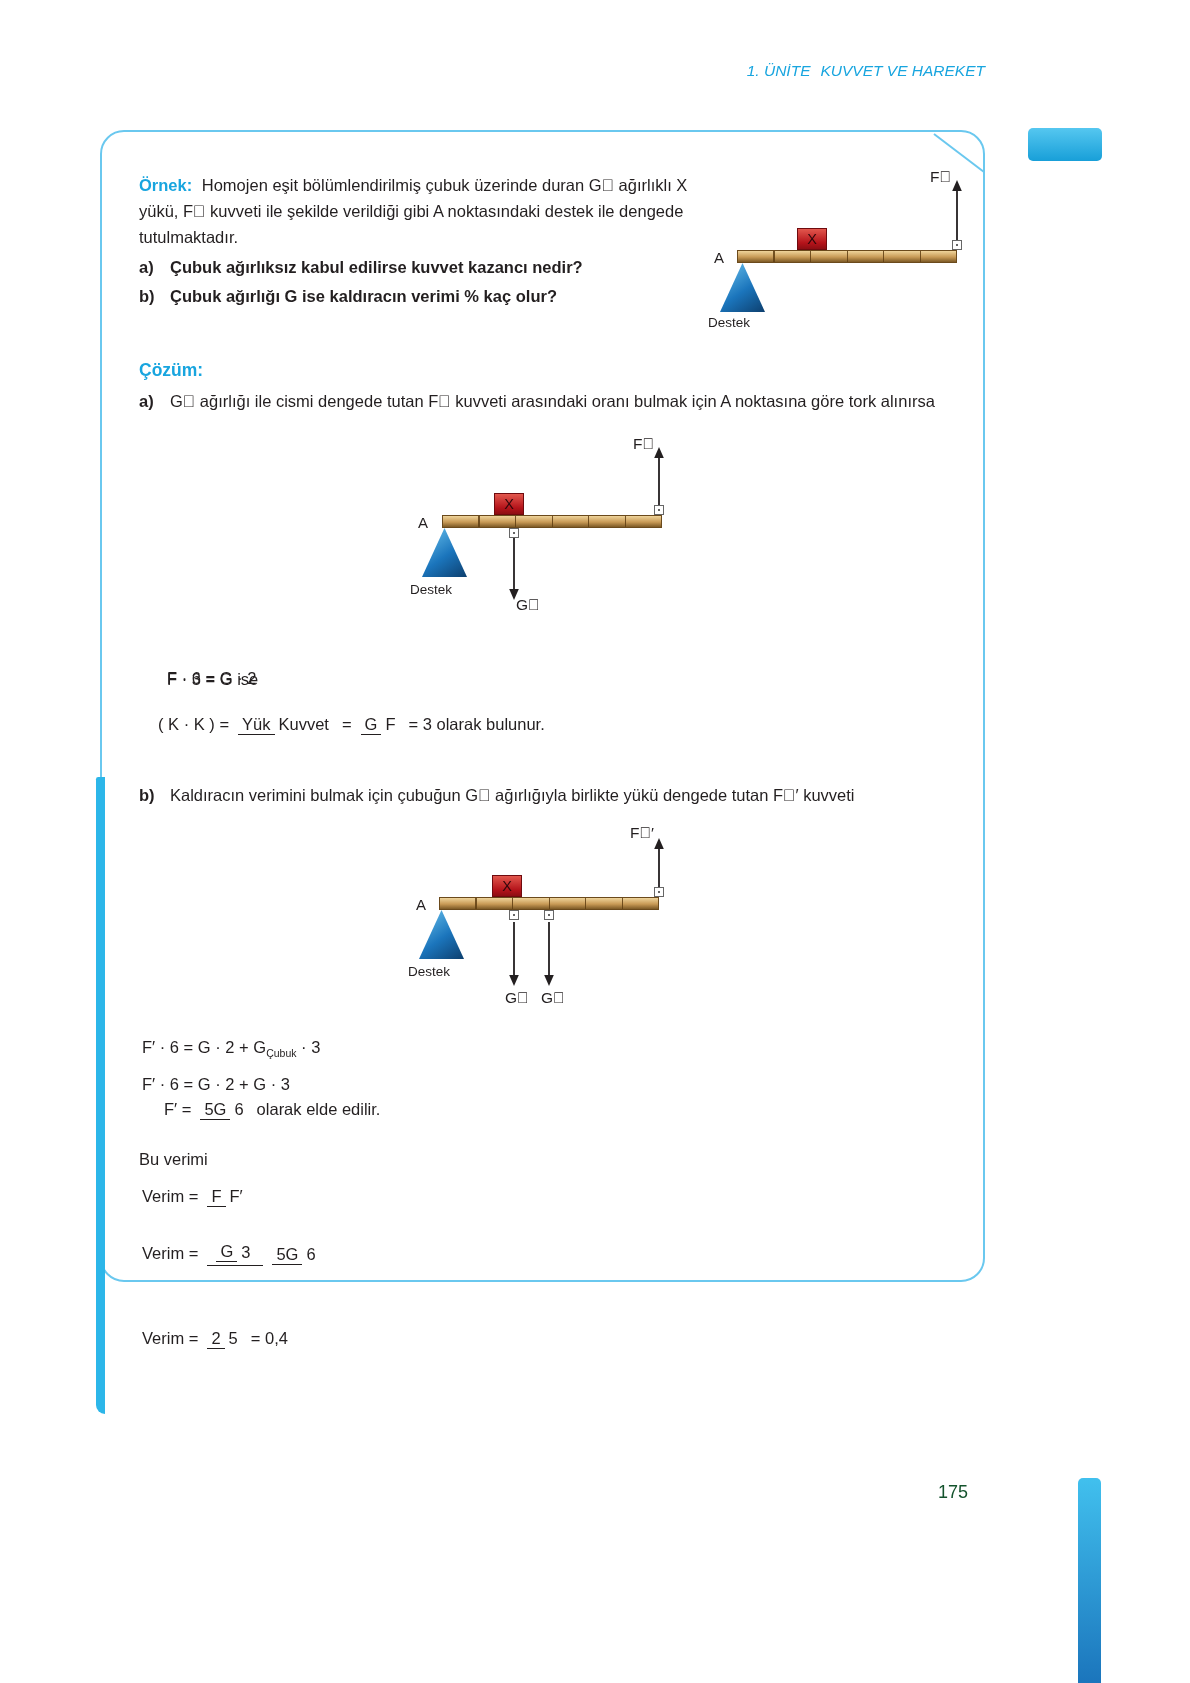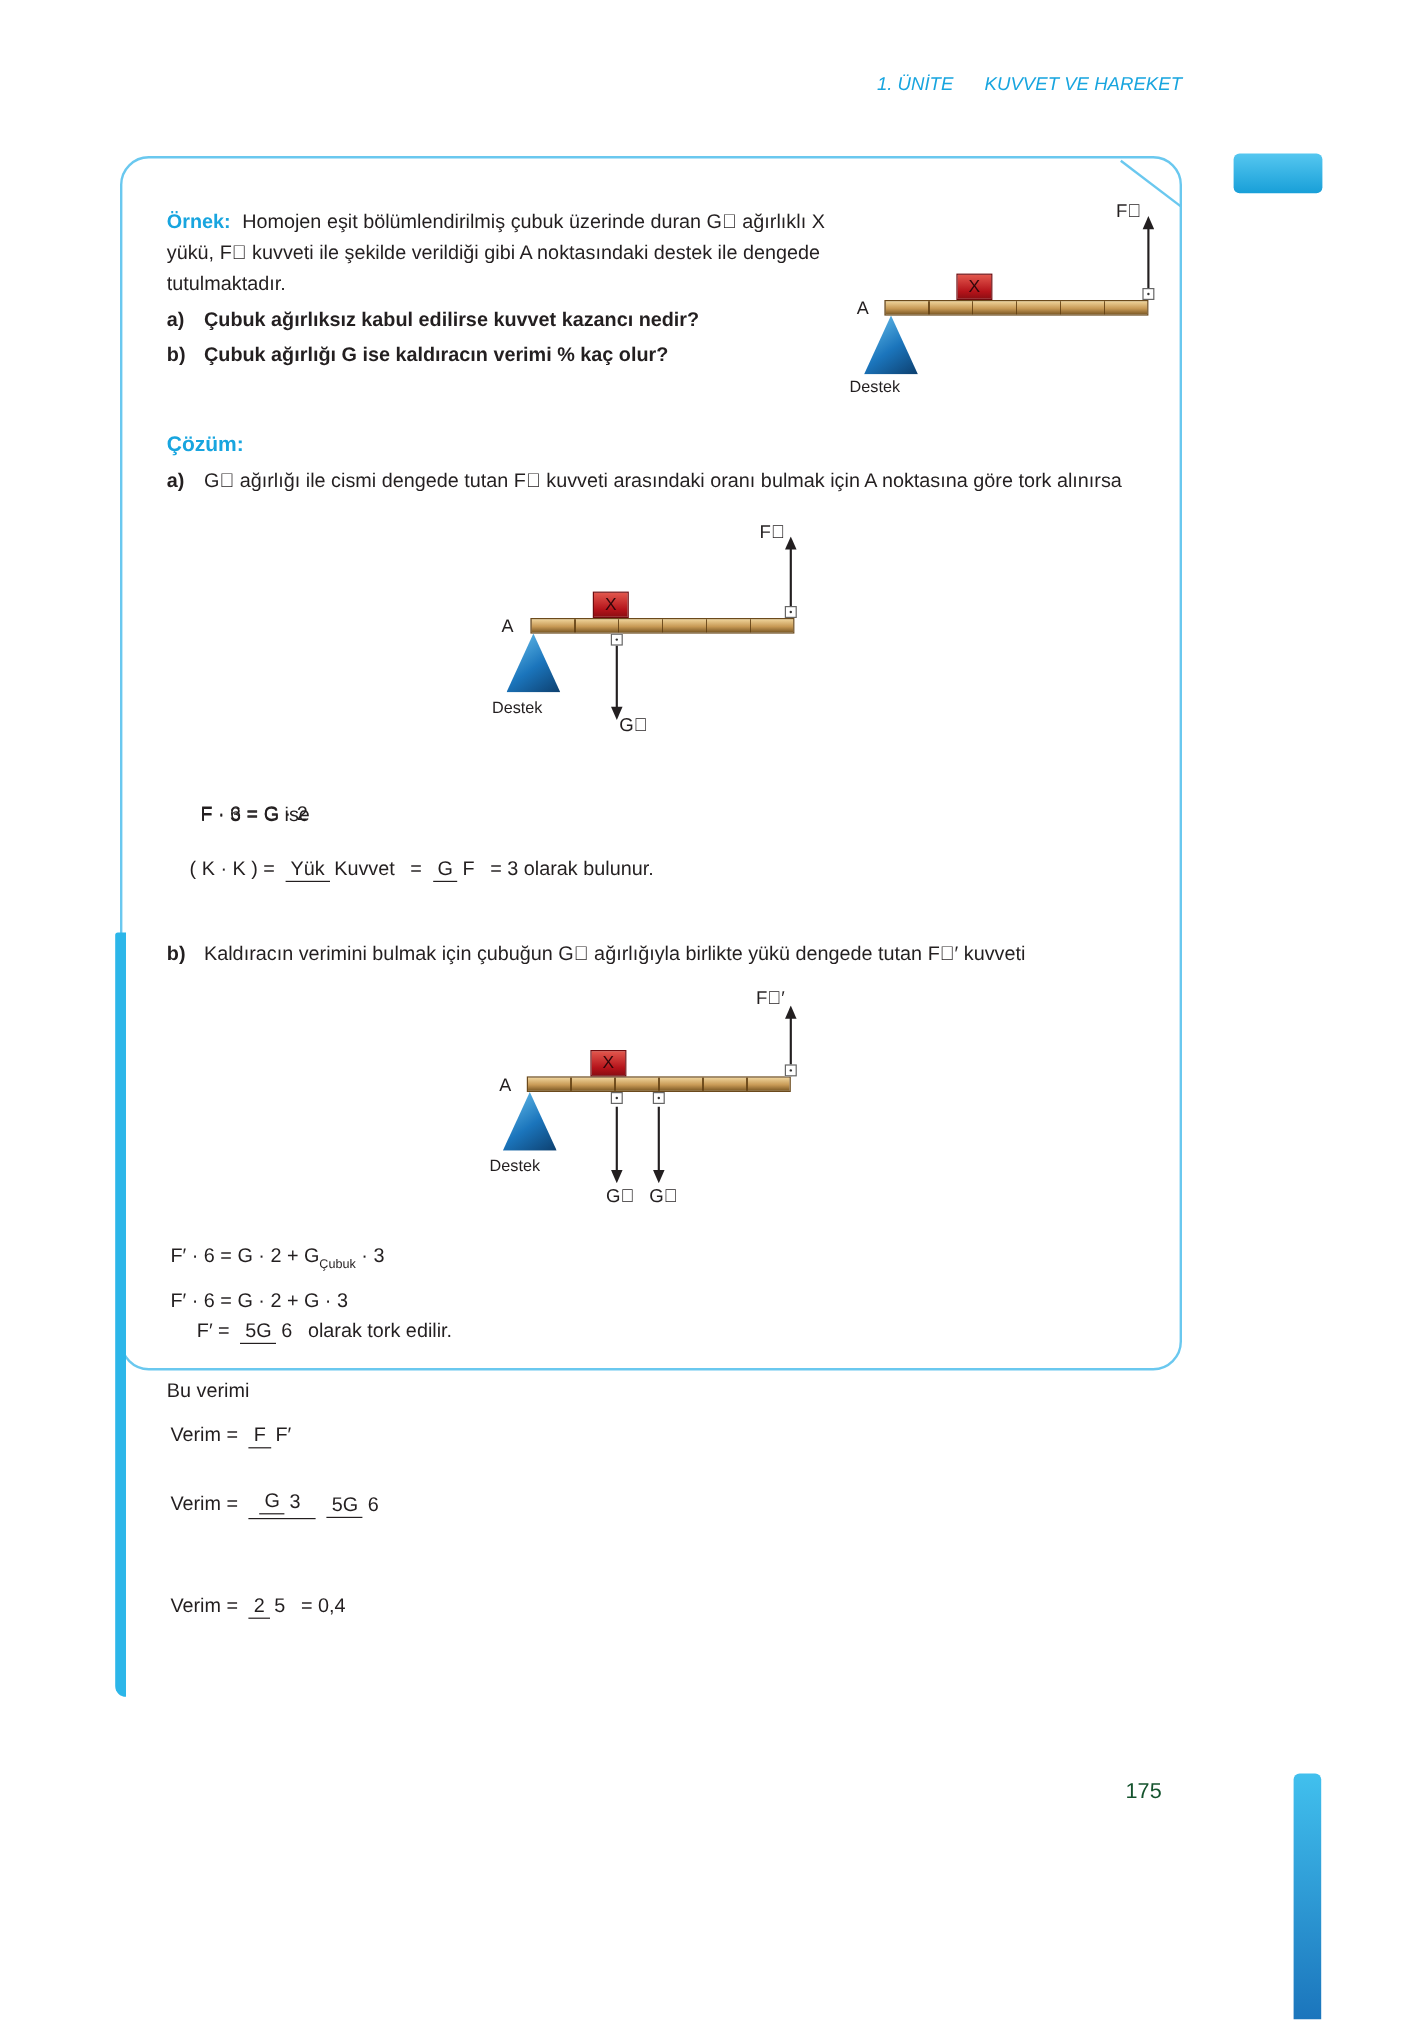--- a/index.html
+++ b/index.html
@@ -7,42 +7,42 @@
   body {
     width:1190px; height:1683px; position:relative;
     font-family:"Liberation Sans", sans-serif;
     color:#231f20;
   }
 
   
   .unit-header {
     position:absolute; top:62px; right:205px;
     font-style:italic; color:#18a5df; font-size:15.5px;
-    display:flex; gap:26px; white-space:nowrap;
+    display:flex; gap:10px; white-space:nowrap;
   }
 
   
   .side-tab {
     position:absolute; left:1028px; top:128px; width:74px; height:33px;
     background:linear-gradient(to bottom,#55c7f0,#189fd8);
     border-radius:5px;
   }
   .bottom-edge-bar {
     position:absolute; left:1078px; top:1478px; width:23px; height:205px;
     background:linear-gradient(to bottom,#41c0ee,#1b75bc);
     border-radius:5px 5px 0 0;
   }
   .page-number {
     position:absolute; left:938px; top:1482px;
     color:#14532d; font-size:18px;
   }
 
   
   .content-box {
-    position:absolute; left:100px; top:130px; width:885px; height:1012px;
+    position:absolute; left:100px; top:130px; width:885px; height:1152px;
     border:2px solid #6ac8ef; border-radius:24px;
   }
   .left-accent {
     position:absolute; left:-6px; top:645px; width:9px; height:637px;
     background:#2cb6e9; border-radius:4px 0 0 16px;
   }
   .corner-fold { position:absolute; left:828px; top:-1px; }
 
   
   .para { position:absolute; font-size:16.5px; line-height:26px; }
@@ -226,21 +226,21 @@
   <div class="eq" style="left:40px; top:940px;">F′ · 6 = G · 2 + G · 3</div>
 
   <div class="eq frac-line" style="left:62px; top:964px; height:52px; margin-top:0;">
   </div>
   <div class="eq frac-line" style="left:62px; top:965px;">
     <span>F′ =</span>
     <span class="frac">
       <span class="num">5G</span>
       <span class="den">6</span>
     </span>
-    <span>olarak tork edilir.</span>
+    <span>olarak elde edilir.</span>
   </div>
 
   <div class="para" style="left:37px; top:1014px;">Bu verimi</div>
 
   <div class="eq frac-line" style="left:40px; top:1052px;">
     <span>Verim =</span>
     <span class="frac">
       <span class="num">F</span>
       <span class="den">F′</span>
     </span>

